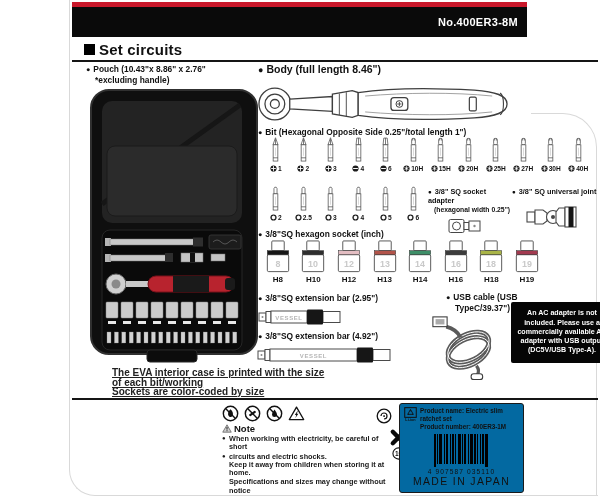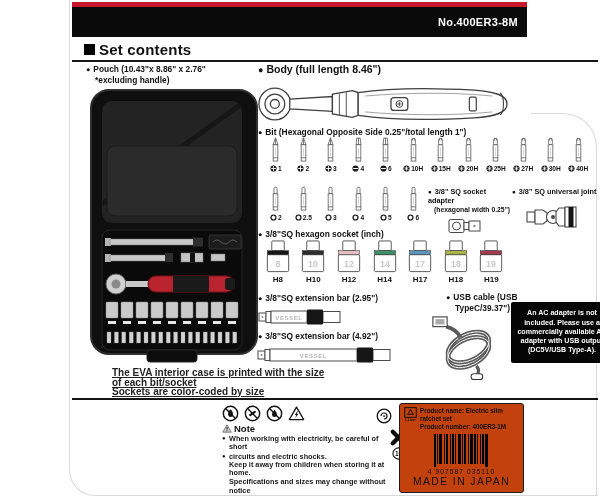--- a/index.html
+++ b/index.html
@@ -88,21 +88,21 @@
   #note-title svg { width:10px; height:9px; }
   #note-lines { left:222px; top:434px; width:172px; }
   .note-line { font-size:7.3px; line-height:8.6px; font-weight:bold; color:#1a1a1a; padding-left:7px; }
   .note-line.wb::before { content:"●"; display:inline-block; width:7px; margin-left:-7px; font-size:6px; vertical-align:.5px; }
 
   #cert-mark { left:376px; top:408px; width:16px; height:16px; }
   #crossed-mark { left:389px; top:428px; width:19px; height:19px; }
   #efup-mark { left:392px; top:447px; width:13px; height:13px; }
 
   #label-box { left:399px; top:403px; width:125px; height:90px;
-    border:1.3px solid #1a1a1a; border-radius:3px; background:#c2410c; z-index:4;
+    border:1.3px solid #1a1a1a; border-radius:3px; background:#0369a1; z-index:4;
     padding:3px 4px 0 4px; }
   #label-box .toprow { display:flex; gap:3px; }
   .liion { width:14px; display:flex; flex-direction:column; align-items:center; }
   .liion svg { width:13px; height:11px; }
   .liion span { font-size:3.8px; font-weight:bold; }
   .prodtext { font-size:6.3px; line-height:8px; font-weight:bold; }
   #barcode-wrap { margin-top:3px; display:flex; flex-direction:column; align-items:center; }
   #barcode { height:33px; display:flex; align-items:flex-start; }
   #barcode .bar { background:#000; height:30px; }
   #barcode .bar.g { height:33px; }
@@ -117,21 +117,21 @@
 
 <div class="abs" id="hdr">
   <div class="stripe"></div>
   <div class="hblack">
     <span>No.400ER3-8M</span>
   </div>
 </div>
 
 <div class="abs" id="heading">
   <span class="sq"></span>
-  <span>Set contents</span>
+  <span>Set circuits</span>
 </div>
 <div class="abs hr" id="hr1"></div>
 
 <div class="abs" id="pouch-label">
   <div class="bl">Pouch (10.43"x 8.86" x 2.76"</div>
   <div class="l2">*excluding handle)</div>
 </div>
 
 <svg class="abs" id="case-art" viewBox="0 0 170 278">
   <rect x="2" y="2" width="166" height="264" rx="18" fill="#0f0f0f" stroke="#303030" stroke-width="2"></rect>
@@ -202,21 +202,21 @@
       <rect x="121.60000000000004" y="244" width="4" height="11"></rect>
       <rect x="129.00000000000003" y="244" width="4" height="11"></rect>
       <rect x="136.40000000000003" y="244" width="4" height="11"></rect>
       <rect x="143.80000000000004" y="244" width="4" height="11"></rect>
     </g>
   <rect x="58" y="262" width="50" height="12" rx="3" fill="#0c0c0c" stroke="#262626"></rect>
 </svg>
 
 <div class="abs" id="pouch-caption">
   <div>The EVA interior case is printed with the size</div>
-  <div>of each bit/socket</div>
+  <div>of each bit/working</div>
   <div>Sockets are color-coded by size</div>
 </div>
 
 <div class="abs lbl bl" id="body-label">Body (full length 8.46")</div>
 <svg class="abs" id="ratchet-art" viewBox="0 0 260 46">
   <g fill="#fff" stroke="#3f3f3f" stroke-width="1.3">
     <circle cx="19" cy="25" r="16"></circle>
     <circle cx="19" cy="25" r="10"></circle>
     <circle cx="19" cy="25" r="4.5"></circle>
     <path d="M34 20 L77 17.5 V32.5 L34 30 Z"></path>
@@ -627,35 +627,46 @@
         <text x="13.5" y="30.5" text-anchor="middle" font-size="10" font-weight="bold" fill="#c9c9c9" font-family="Liberation Sans, sans-serif">12</text>
       </svg>
       <div class="socklab">H12</div>
     </div>
     <div class="sockcol">
       <svg class="sock-svg" viewBox="0 0 27 37">
         <g fill="#fff" stroke="#474747" stroke-width="1">
           <rect x="6.5" y="1" width="14" height="11" rx="1"></rect>
           <rect x="1.5" y="16.5" width="24" height="19" rx="1.5"></rect>
         </g>
-        <rect x="1.5" y="12" width="24" height="4.5" fill="#3e8e68" stroke="#333" stroke-width="0.6"></rect>
-        <text x="13.5" y="30.5" text-anchor="middle" font-size="10" font-weight="bold" fill="#c9c9c9" font-family="Liberation Sans, sans-serif">14</text>
-      </svg>
-      <div class="socklab">H14</div>
+        <rect x="1.5" y="12" width="24" height="4.5" fill="#b2544a" stroke="#333" stroke-width="0.6"></rect>
+        <text x="13.5" y="30.5" text-anchor="middle" font-size="10" font-weight="bold" fill="#c9c9c9" font-family="Liberation Sans, sans-serif">13</text>
+      </svg>
+      <div class="socklab">H13</div>
     </div>
     <div class="sockcol">
       <svg class="sock-svg" viewBox="0 0 27 37">
         <g fill="#fff" stroke="#474747" stroke-width="1">
           <rect x="6.5" y="1" width="14" height="11" rx="1"></rect>
           <rect x="1.5" y="16.5" width="24" height="19" rx="1.5"></rect>
         </g>
-        <rect x="1.5" y="12" width="24" height="4.5" fill="#5e95ba" stroke="#333" stroke-width="0.6"></rect>
-        <text x="13.5" y="30.5" text-anchor="middle" font-size="10" font-weight="bold" fill="#c9c9c9" font-family="Liberation Sans, sans-serif">17</text>
-      </svg>
-      <div class="socklab">H17</div>
+        <rect x="1.5" y="12" width="24" height="4.5" fill="#3e8e68" stroke="#333" stroke-width="0.6"></rect>
+        <text x="13.5" y="30.5" text-anchor="middle" font-size="10" font-weight="bold" fill="#c9c9c9" font-family="Liberation Sans, sans-serif">14</text>
+      </svg>
+      <div class="socklab">H14</div>
+    </div>
+    <div class="sockcol">
+      <svg class="sock-svg" viewBox="0 0 27 37">
+        <g fill="#fff" stroke="#474747" stroke-width="1">
+          <rect x="6.5" y="1" width="14" height="11" rx="1"></rect>
+          <rect x="1.5" y="16.5" width="24" height="19" rx="1.5"></rect>
+        </g>
+        <rect x="1.5" y="12" width="24" height="4.5" fill="#3c3c3c" stroke="#333" stroke-width="0.6"></rect>
+        <text x="13.5" y="30.5" text-anchor="middle" font-size="10" font-weight="bold" fill="#c9c9c9" font-family="Liberation Sans, sans-serif">16</text>
+      </svg>
+      <div class="socklab">H16</div>
     </div>
     <div class="sockcol">
       <svg class="sock-svg" viewBox="0 0 27 37">
         <g fill="#fff" stroke="#474747" stroke-width="1">
           <rect x="6.5" y="1" width="14" height="11" rx="1"></rect>
           <rect x="1.5" y="16.5" width="24" height="19" rx="1.5"></rect>
         </g>
         <rect x="1.5" y="12" width="24" height="4.5" fill="#a9b447" stroke="#333" stroke-width="0.6"></rect>
         <text x="13.5" y="30.5" text-anchor="middle" font-size="10" font-weight="bold" fill="#c9c9c9" font-family="Liberation Sans, sans-serif">18</text>
       </svg>

